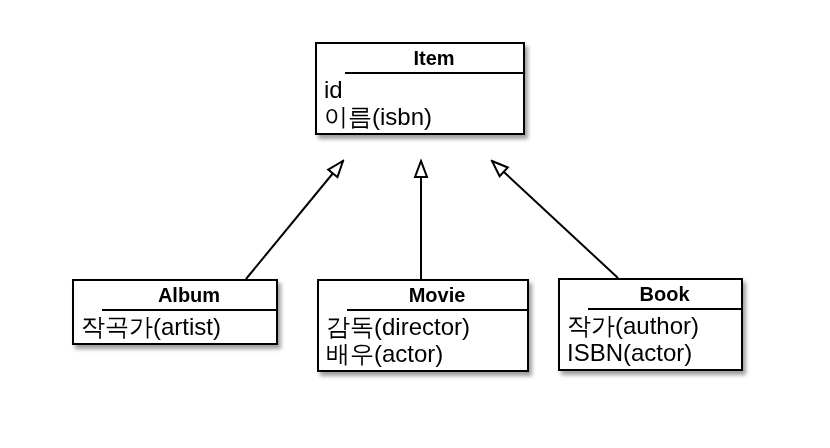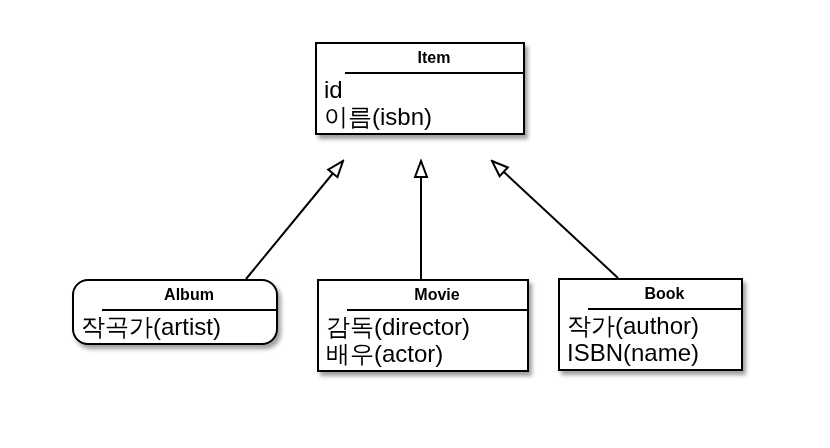--- a/index.html
+++ b/index.html
@@ -18,40 +18,40 @@
   }
   .class-box {
     position: absolute;
     box-sizing: border-box;
     background: #ffffff;
     border: 2.5px solid #000000;
     box-shadow: 3px 4px 4px rgba(0,0,0,0.38);
   }
   .class-box .title {
     font-weight: bold;
-    font-size: 16px;
+    font-size: 20px;
     line-height: 28px;
     text-align: center;
     border-bottom: 2px solid #000000;
     padding: 0 4px;
     white-space: nowrap;
     overflow: hidden;
     margin-left: 28px;
   }
   .class-box .attrs {
     padding: 2px 7px 3px 7px;
     font-size: 24px;
     line-height: 27px;
   }
   .class-box .attr {
     white-space: nowrap;
     overflow: hidden;
   }
   #box-item  { left: 315px; top: 42px;  width: 210px; }
-  #box-album { left: 72px;  top: 279px; width: 206px; border-radius: 16px; }
+  #box-album { left: 72px;  top: 279px; width: 206px; }
   #box-movie { left: 317px; top: 279px; width: 212px; }
   #box-book  { left: 558px; top: 278px; width: 185px; }
   .arrows {
     position: absolute;
     left: 0;
     top: 0;
     width: 830px;
     height: 448px;
     pointer-events: none;
   }
@@ -81,21 +81,21 @@
     <div class="attrs">
       <div class="attr">감독(director)</div>
       <div class="attr">배우(actor)</div>
     </div>
   </div>
 
   <div class="class-box" id="box-book">
     <div class="title">Book</div>
     <div class="attrs">
       <div class="attr">작가(author)</div>
-      <div class="attr">ISBN(name)</div>
+      <div class="attr">ISBN(actor)</div>
     </div>
   </div>
 
   <svg class="arrows" viewBox="0 0 830 448" xmlns="http://www.w3.org/2000/svg">
     <defs>
       <marker id="hollow-tri" markerUnits="userSpaceOnUse" markerWidth="20" markerHeight="16" viewBox="0 0 20 16" refX="18" refY="8" orient="auto">
         <path d="M2,2 L18,8 L2,14 Z" fill="#ffffff" stroke="#000000" stroke-width="2"></path>
       </marker>
     </defs>
     <line x1="246" y1="279" x2="343" y2="161" stroke="#000000" stroke-width="2" marker-end="url(#hollow-tri)"></line>

